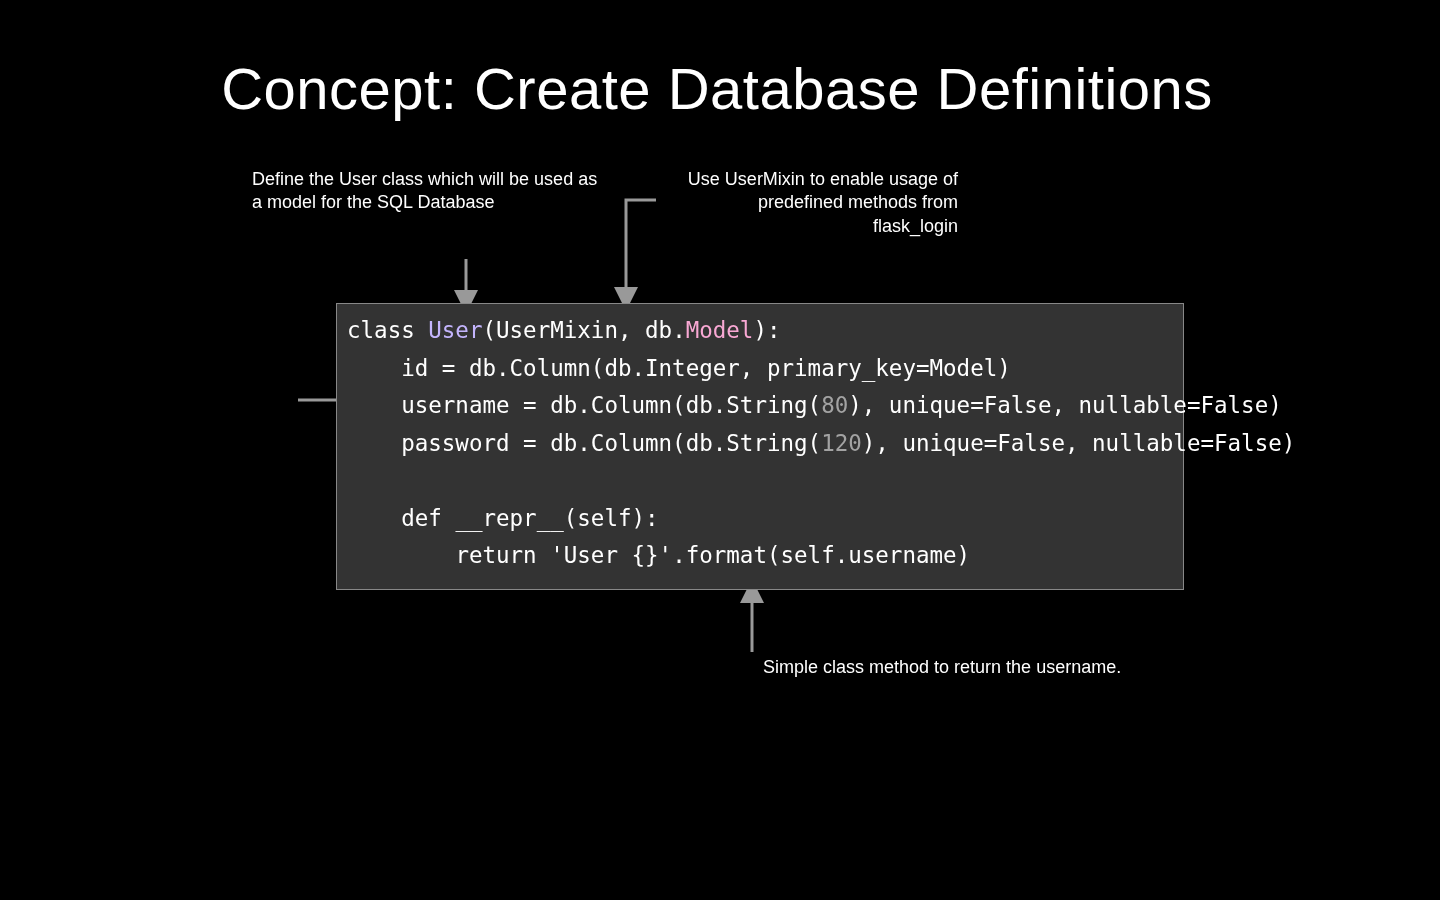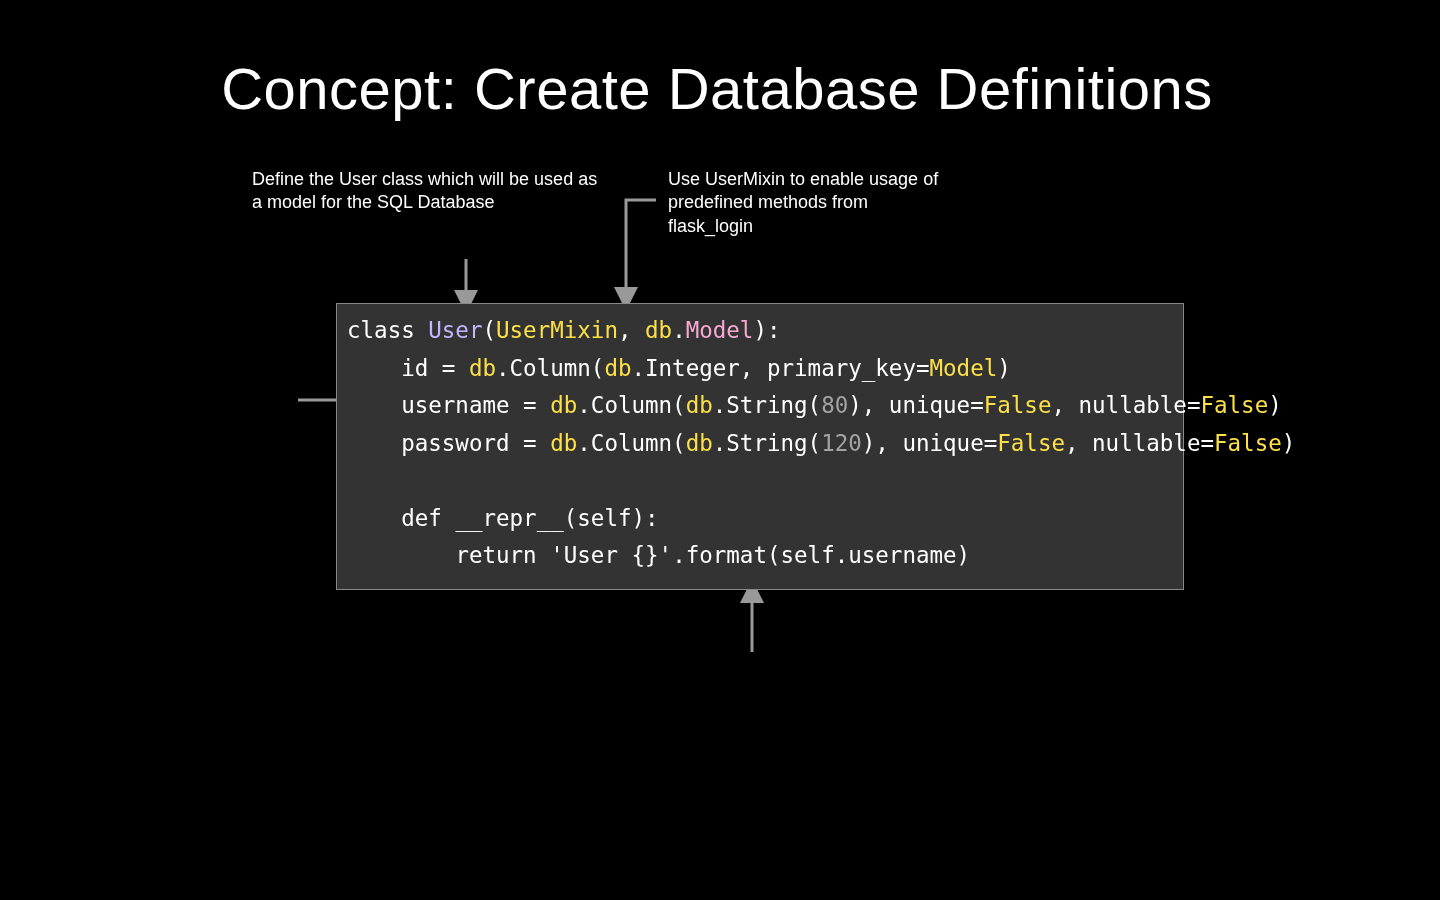--- a/index.html
+++ b/index.html
@@ -28,42 +28,42 @@
     letter-spacing: 0.5px;
   }
   .annotation {
     position: absolute;
     font-size: 18px;
     line-height: 1.3;
     font-weight: 300;
     color: #fff;
   }
   .ann-top-left { top: 168px; left: 252px; width: 360px; }
-  .ann-top-right { top: 168px; left: 668px; width: 290px; }
+  .ann-top-right { top: 168px; left: 668px; width: 290px; text-align: right; }
   .ann-left { top: 355px; left: 50px; width: 270px; }
   .ann-bottom { top: 656px; left: 763px; width: 360px; }
 
   .codebox {
     position: absolute;
     top: 303px;
     left: 336px;
     width: 826px;
     background: #333333;
     border: 1px solid #888;
     padding: 8px 10px 14px 10px;
     font-family: Menlo, Consolas, monospace;
     font-size: 22.5px;
     line-height: 1.67;
     white-space: pre;
     color: #fff;
   }
   .kw   { color: #ffffff; }   
   .cls  { color: #c4b5fd; }   
   .nm   { color: #ffffff; }
-  .u    { color: #fde047; }   
+  .u    { color: #ffffff; }   
   .model{ color: #f9a8d4; }   
   .num  { color: #a3a3a3; }
   .str  { color: #ffffff; }
   .punct{ color: #ffffff; }
 
   svg.arrows {
     position: absolute;
     top: 0; left: 0;
     width: 1440px; height: 900px;
     pointer-events: none;
@@ -71,20 +71,21 @@
 </style>
 </head>
 <body>
 
 <div class="slide">
 
   <div class="title">Concept: Create Database Definitions</div>
 
   <div class="annotation ann-top-left">Define the User class which will be used as a model for the SQL Database</div>
   <div class="annotation ann-top-right">Use UserMixin to enable usage of predefined methods from flask_login</div>
+  <div class="annotation ann-bottom">Simple class method to return the username.</div>
 
   <svg class="arrows">
     <defs>
       <marker id="arrowhead" markerWidth="8" markerHeight="8" refX="6" refY="4" orient="auto">
         <path d="M0,0 L8,4 L0,8 Z" fill="#999"></path>
       </marker>
     </defs>
 
     <line x1="466" y1="259" x2="466" y2="308" stroke="#999" stroke-width="3" marker-end="url(#arrowhead)"></line>
 

